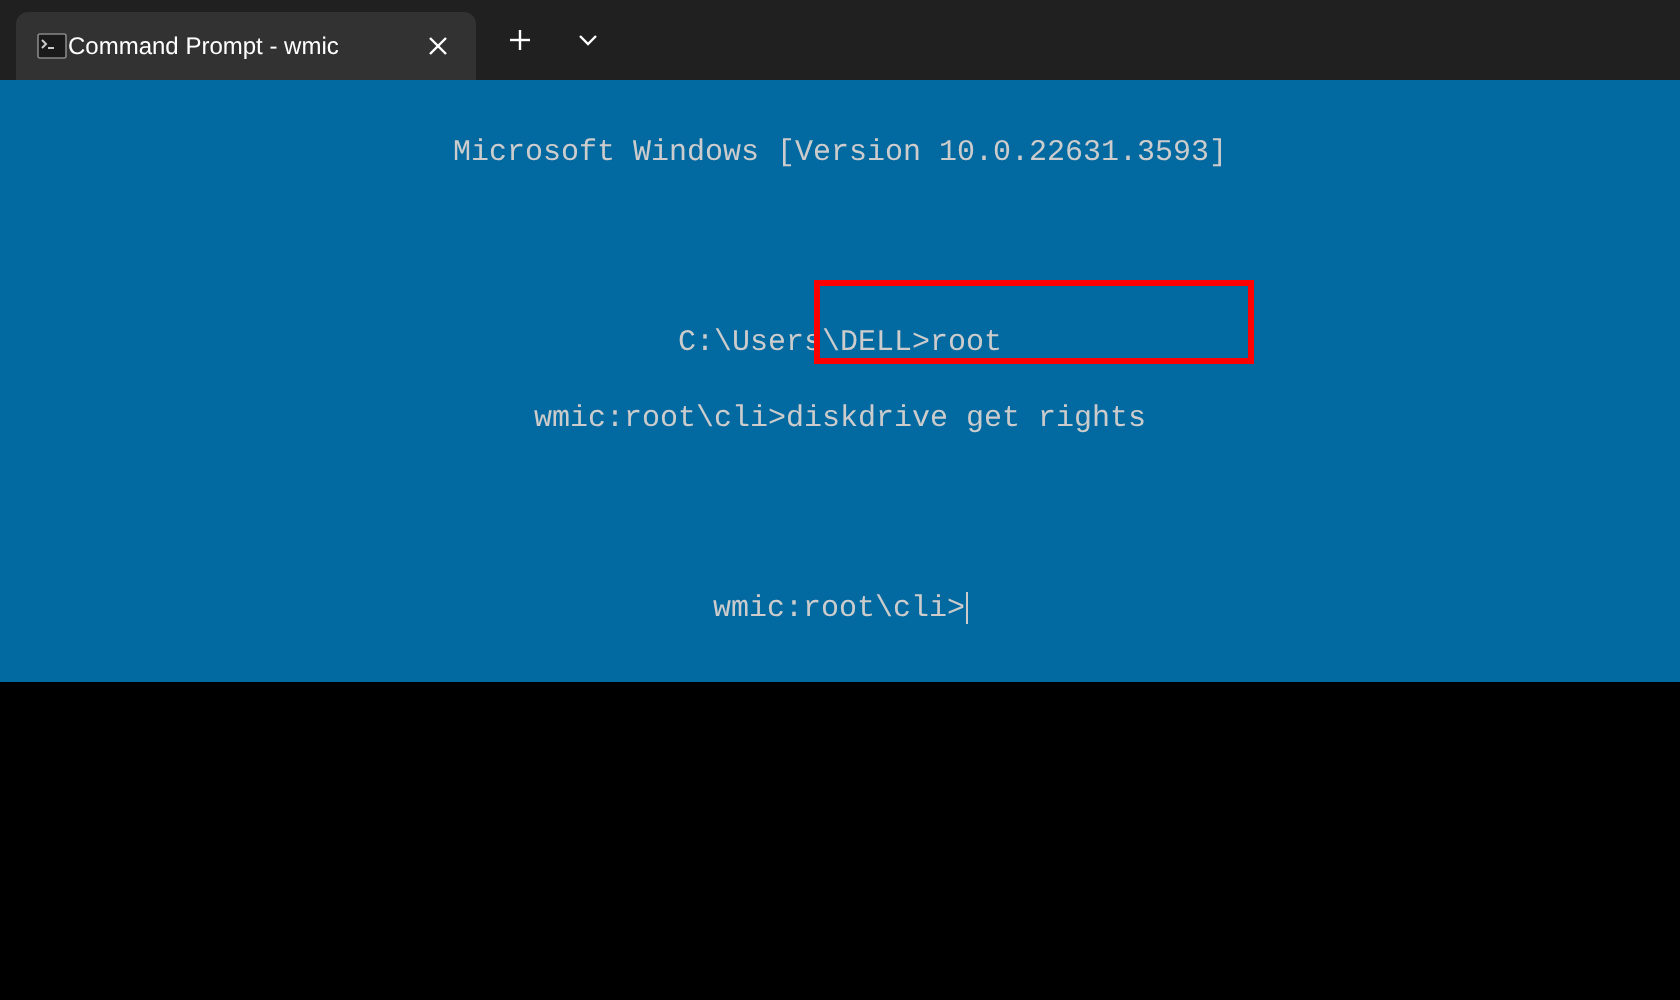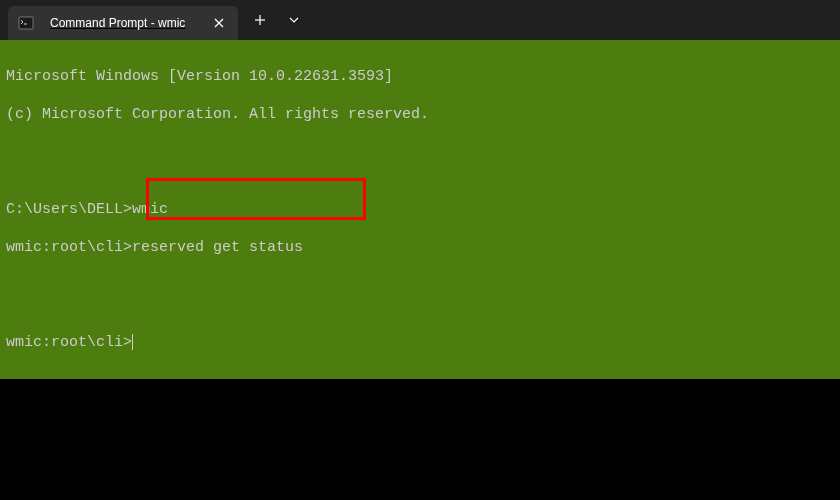--- a/index.html
+++ b/index.html
@@ -18,23 +18,22 @@
     }
     .tab {
       display: flex;
       align-items: center;
       background: #323232;
       height: 34px;
       margin-top: 6px;
       margin-left: 8px;
       padding: 0 10px 0 10px;
       border-radius: 6px 6px 0 0;
-      gap: 16px;
+      gap: 0;
       min-width: 230px;
-      text-decoration: underline;
     }
     .tab-icon {
       width: 16px;
       height: 16px;
       display: flex;
       align-items: center;
       justify-content: center;
     }
     .tab-icon svg { width: 16px; height: 16px; }
     .tab-title {
@@ -67,23 +66,24 @@
       justify-content: center;
       color: #ffffff;
       border-radius: 4px;
       cursor: pointer;
     }
     .terminal {
       padding: 8px 6px;
       color: #cccccc;
       font-size: 15px;
       line-height: 19px;
-      background: #4d7c0f;
+      background: #0369a1;
       white-space: pre;
       font-family: Consolas, 'Courier New', monospace;
+      text-align: center;
     }
     .line { display: block; }
     .highlighted-lines {
       position: relative;
       display: inline-block;
     }
     .highlight-box {
       position: absolute;
       border: 3px solid #ff0000;
       top: -3px;
@@ -133,22 +133,21 @@
     <div class="tb-btn">
       <svg width="12" height="12" viewBox="0 0 12 12">
         <path d="M2 4 L6 8 L10 4" stroke="#ffffff" stroke-width="1.2" fill="none"></path>
       </svg>
     </div>
   </div>
 </div>
 
 <div class="terminal">
 <span class="line">Microsoft Windows [Version 10.0.22631.3593]</span>
-<span class="line">(c) Microsoft Corporation. All rights reserved.</span>
 <div class="spacer"></div>
 <div class="highlighted-lines">
-<span class="line"><span>C:\Users\DELL&gt;</span><span>wmic</span></span>
-<span class="line"><span>wmic:root\cli&gt;</span><span>reserved get status</span></span>
+<span class="line"><span>C:\Users\DELL&gt;</span><span>root</span></span>
+<span class="line"><span>wmic:root\cli&gt;</span><span>diskdrive get rights</span></span>
 <div class="highlight-box"></div>
 </div>
 <div class="spacer"></div>
 <span class="line"><span>wmic:root\cli&gt;</span><span class="cursor"></span></span>
 </div>
 
 </body></html>

